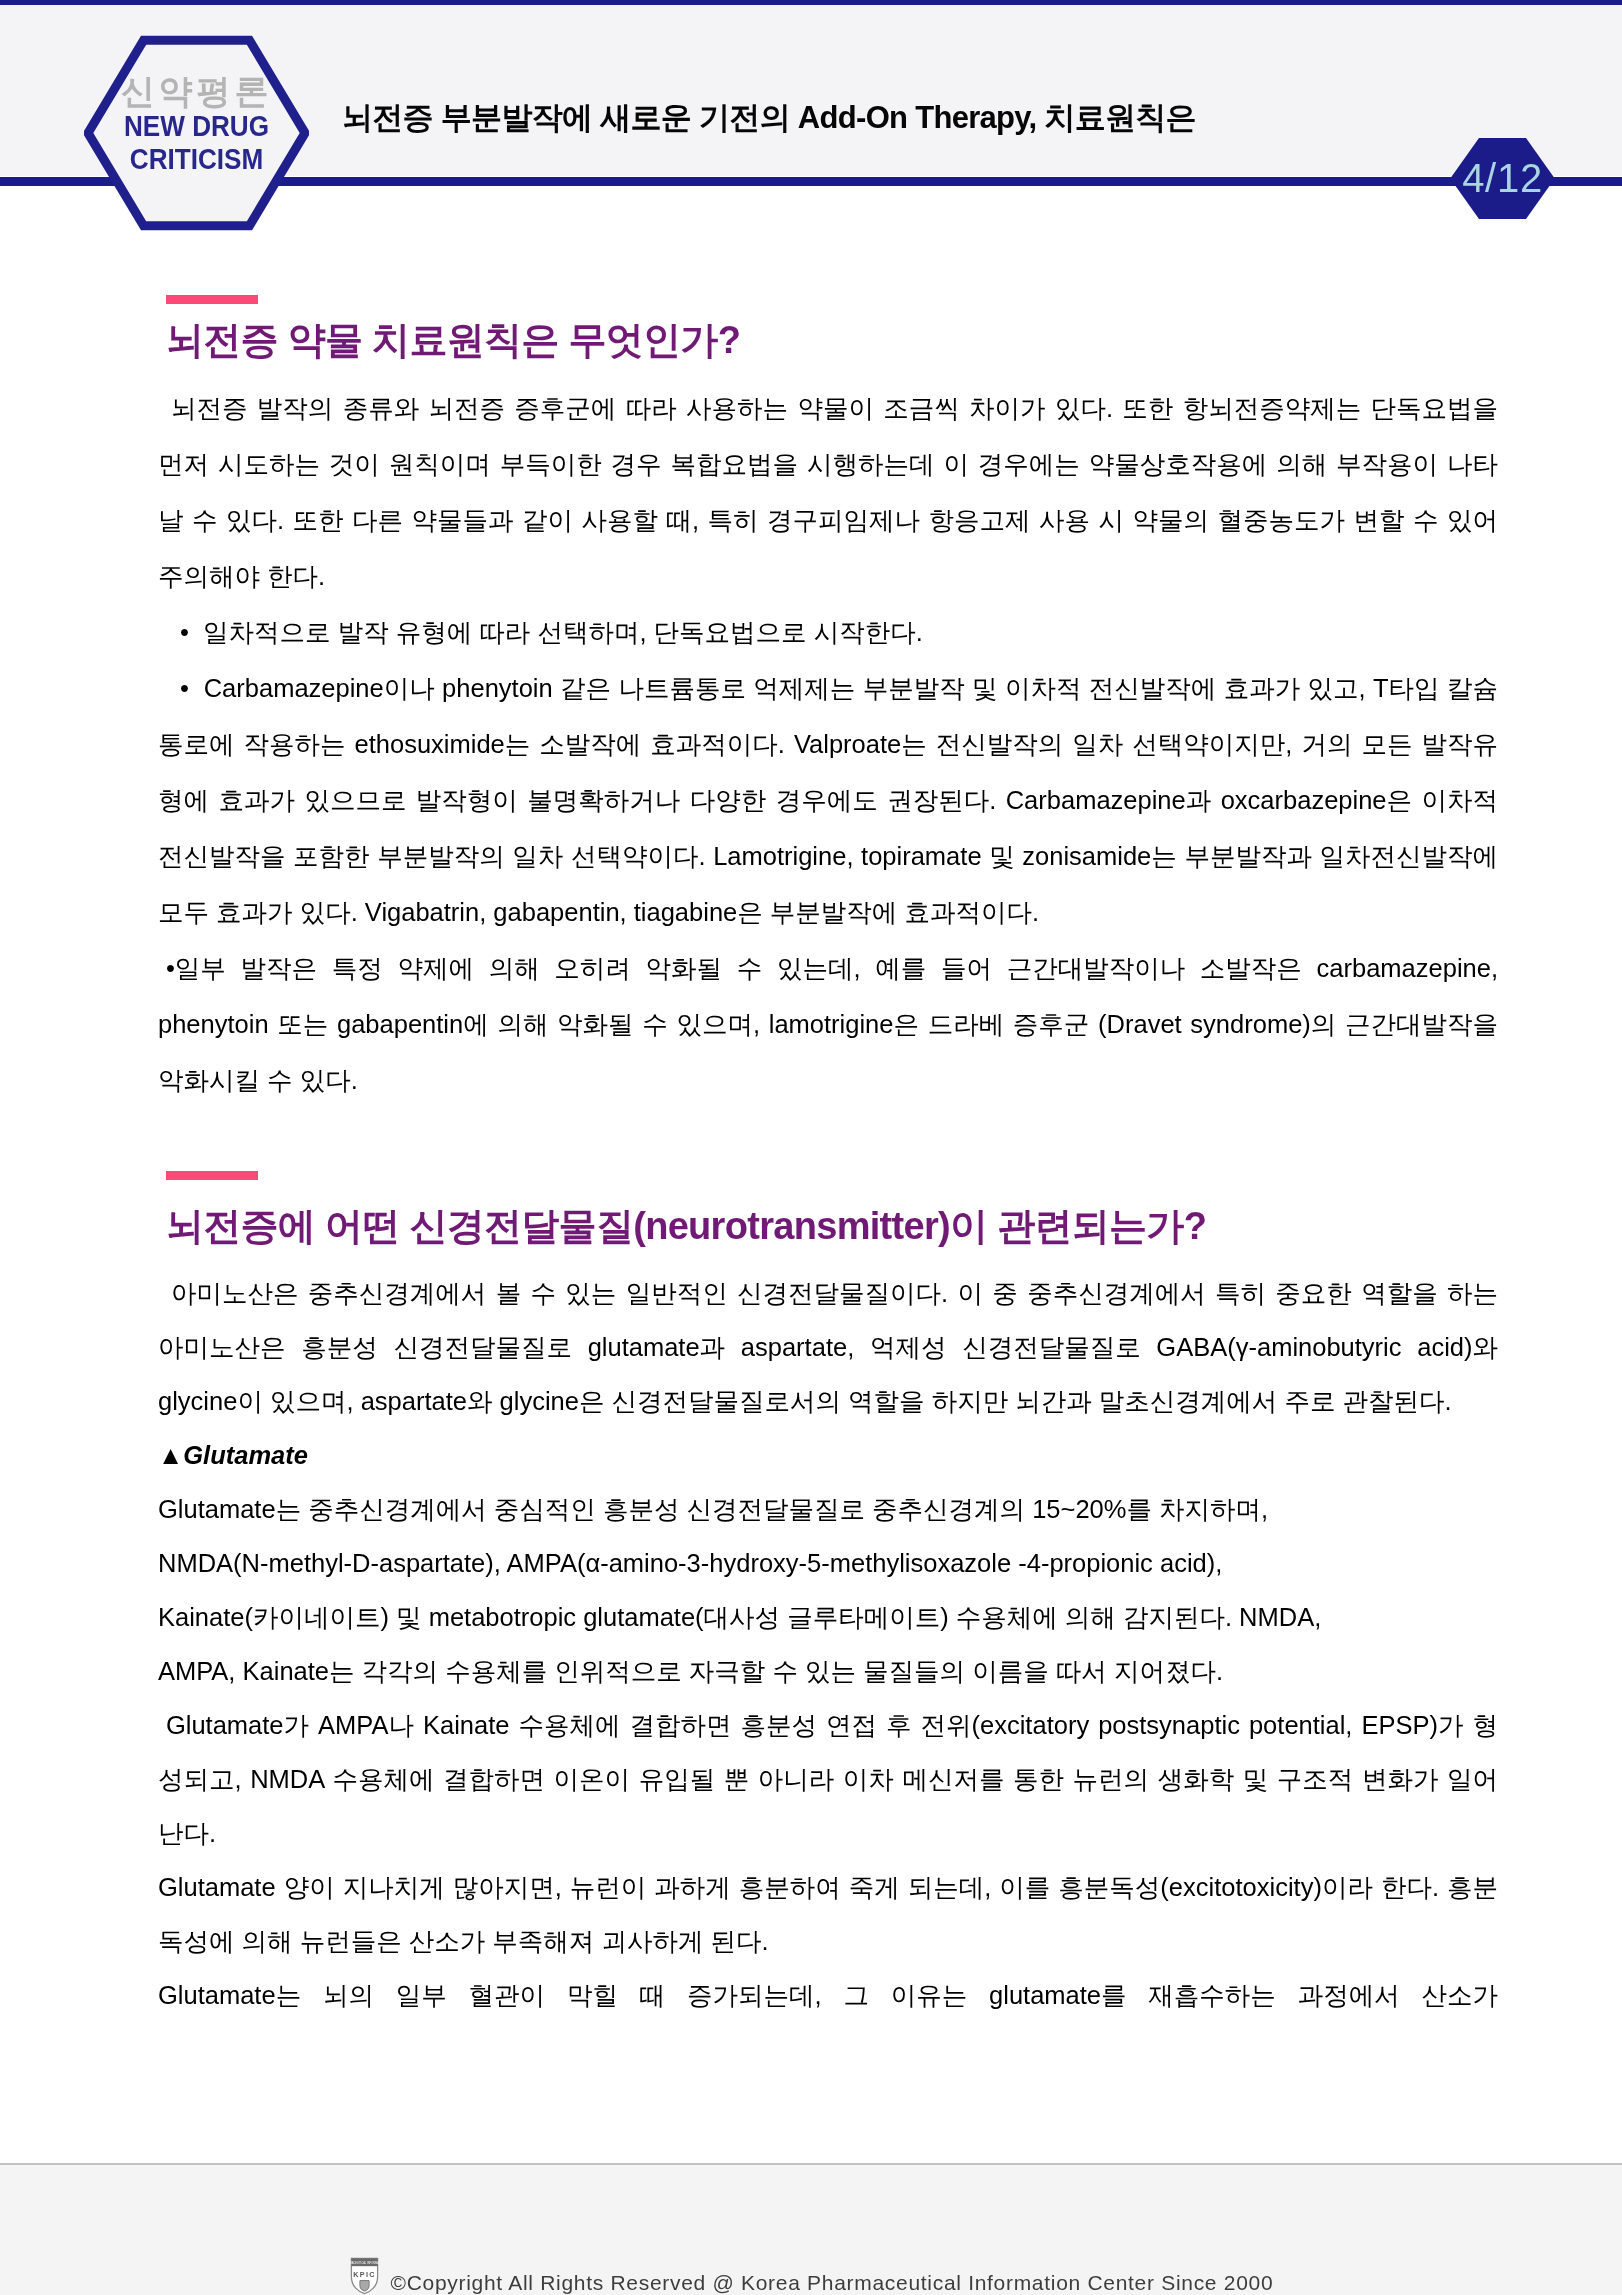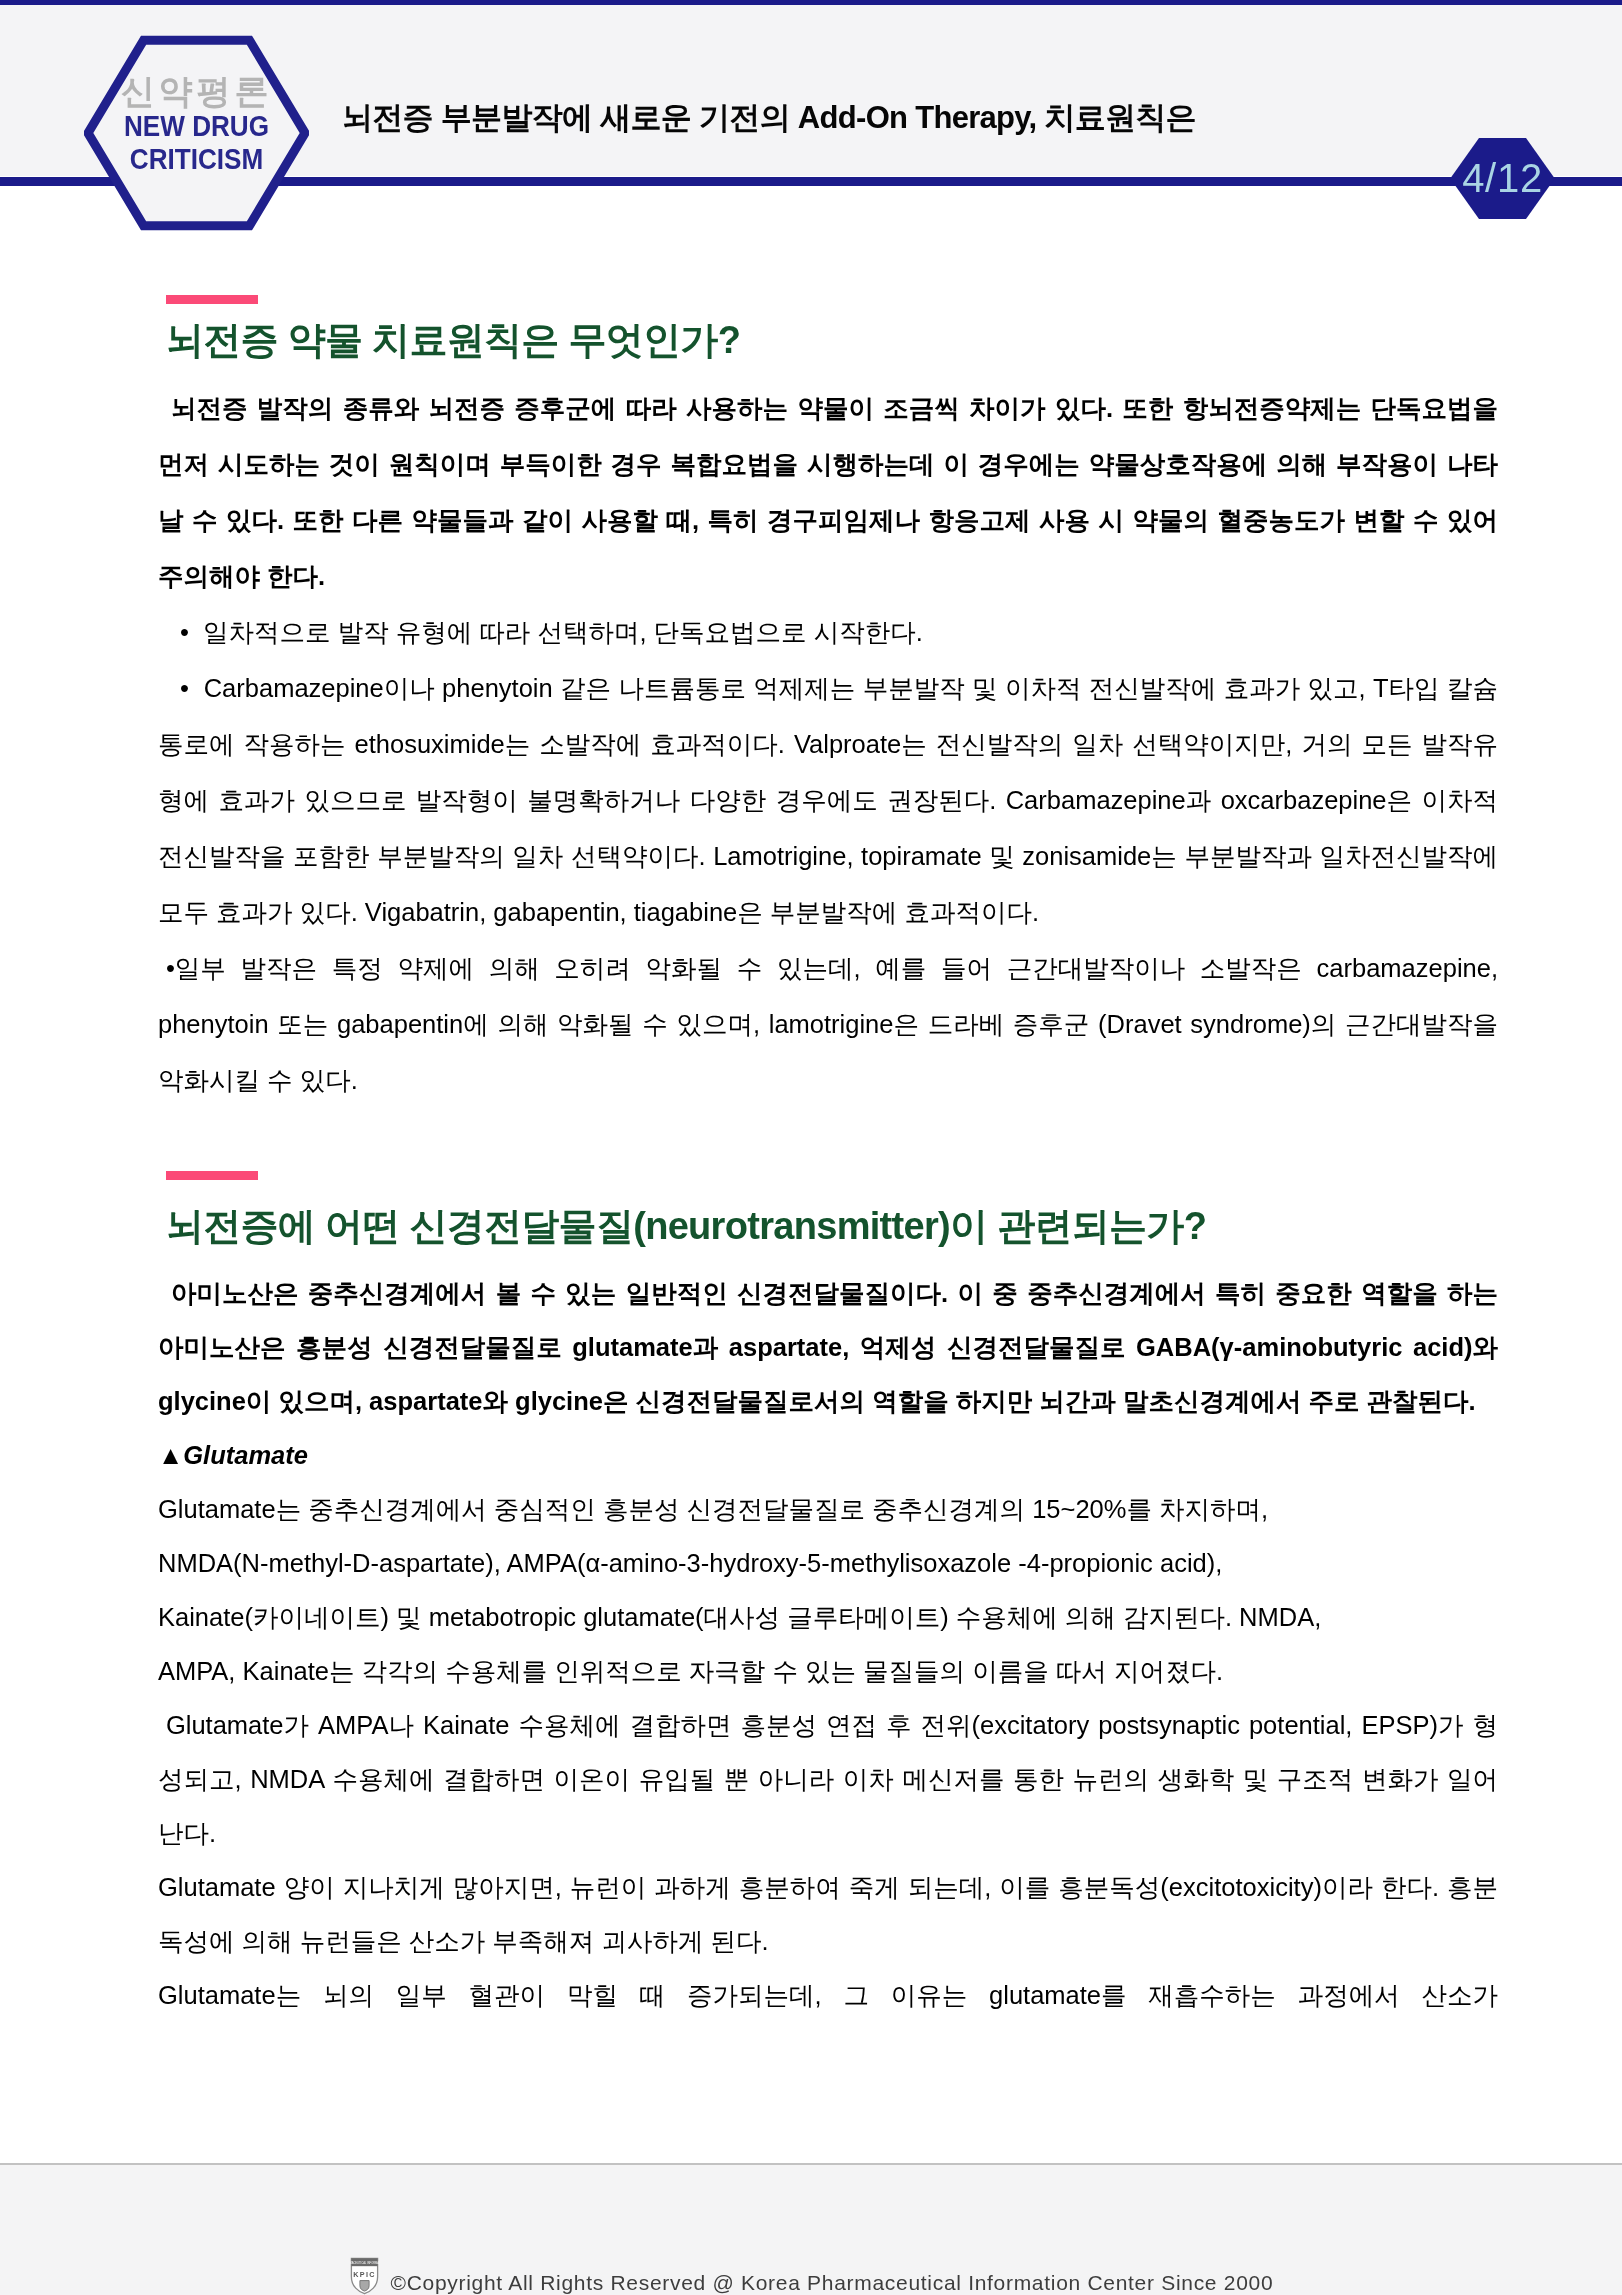--- a/index.html
+++ b/index.html
@@ -28,30 +28,30 @@
   .page-badge .num { position:absolute; left:0; top:0; width:105px; height:81px;
                      display:flex; align-items:center; justify-content:center;
                      font-size:40px; color:#a9d4e4; letter-spacing:0.7px; }
 
   
   .content { position:absolute; left:158px; top:186px; width:1340px; }
   .sec-bar { width:92px; height:9.2px; background:#fb4a77; margin-left:7.9px; }
   .sec-bar.first  { margin-top:109px; }
   .sec-bar.second { margin-top:63px; }
   .sec-heading { margin:13px 0 0 7.9px; font-size:38px; line-height:46px; font-weight:700;
-                 color:#14532d; letter-spacing:-0.7px; white-space:nowrap; }
+                 color:#701a75; letter-spacing:-0.7px; white-space:nowrap; }
   .sec-heading.second { margin-top:23px; }
 
   .body-flow { margin-top:17px; font-size:25.5px; }
   .s1 { line-height:56px; }
   .s2 { line-height:54px; }
   .body-flow p { margin:0; }
   .jp    { text-align:justify; }
   .tjl   { text-align-last:justify; }
-  .ind20 { text-indent:13px;font-weight:bold; }
+  .ind20 { text-indent:13px; }
   .ind34 { text-indent:22px; }
   .ind12 { text-indent:7.9px; }
   .subhead { font-weight:700;font-style:italic; }
   .hardlines div { white-space:nowrap; }
 
   
   .footer { position:absolute; left:0; top:2163px; width:1623px; height:132px;
             background:#f4f4f5; border-top:2.6px solid #c2c2c2; }
   .footer-inner { display:flex; align-items:flex-end; justify-content:center; height:100%; gap:11.8px; }
   .copyright { font-size:21px; color:#3d3d3d; letter-spacing:0.7px; }

